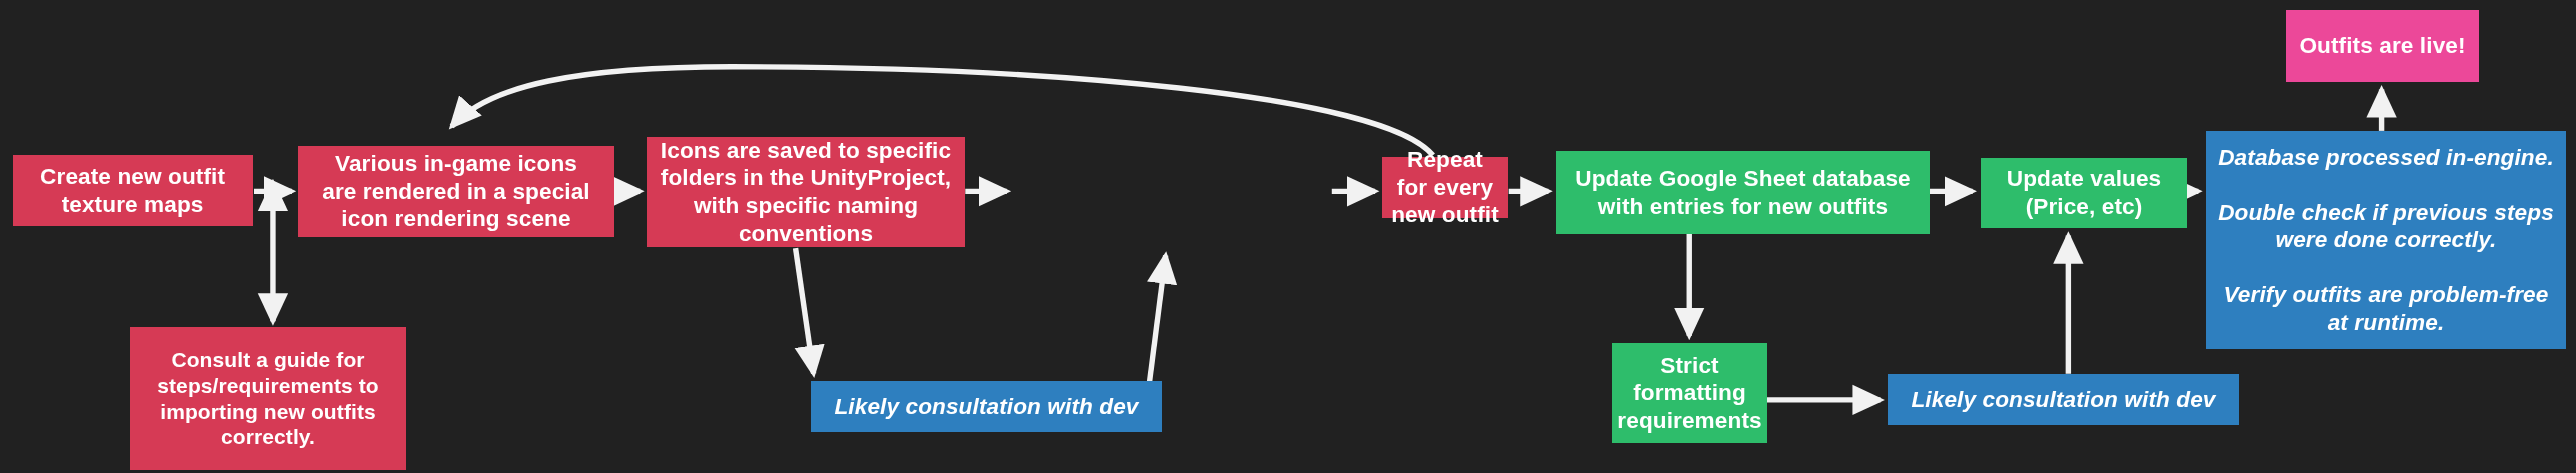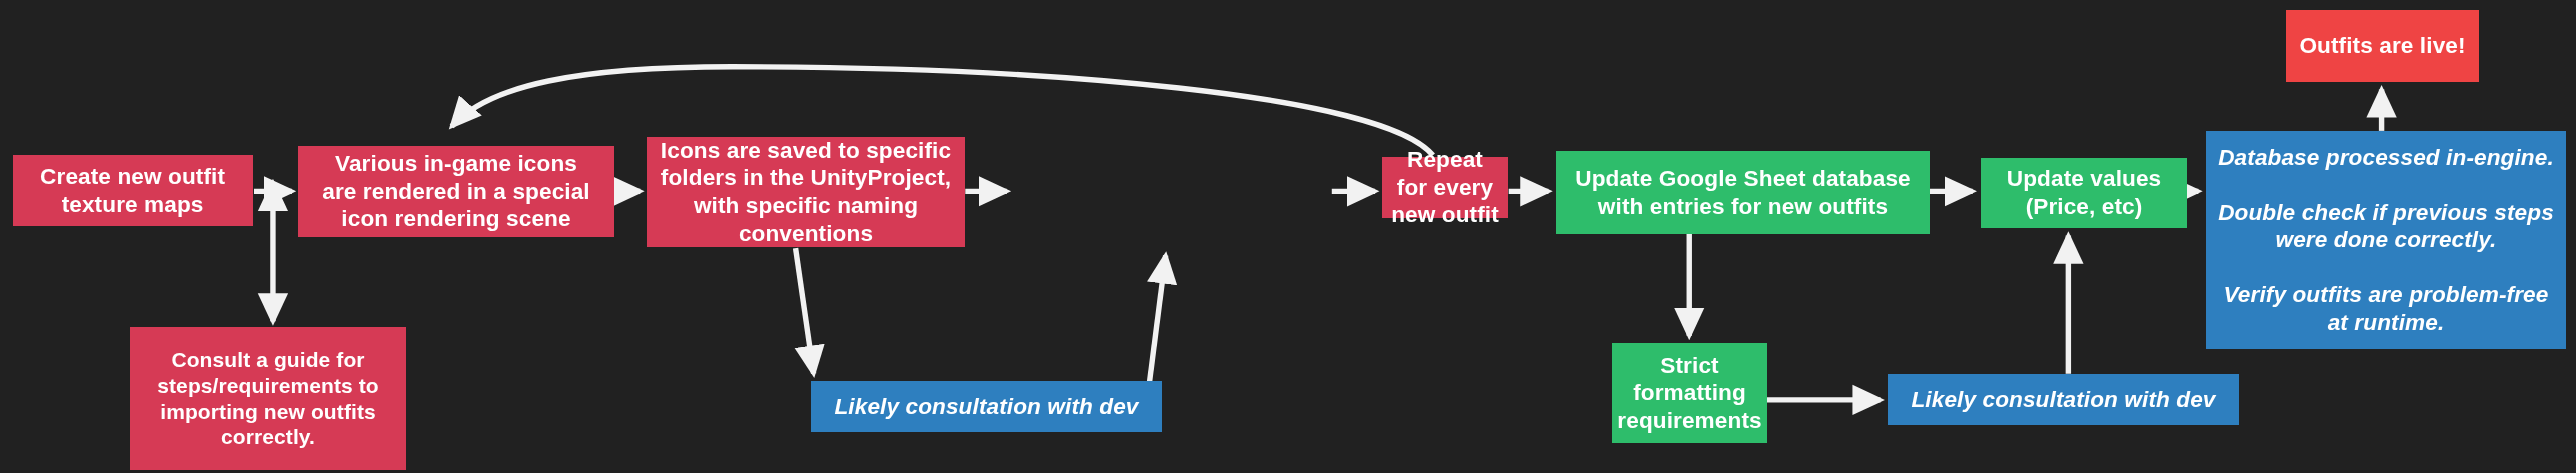--- a/index.html
+++ b/index.html
@@ -35,21 +35,21 @@
     color: #ffffff;
     font-weight: 700;
     line-height: 1.22;
     padding: 5.4px 9px;
     white-space: pre-line;
     letter-spacing: 0.1px;
   }
   .n-red   { background: #d63a55; }
   .n-green { background: #2ebd6b; }
   .n-blue  { background: #2e7fbf; font-style: italic; }
-  .n-gray  { background: #ef4444; }
+  .n-gray  { background: #ec4899; }
 </style>
 </head>
 <body>
 
 <div id="canvas">
 
   <svg class="edges" viewBox="0 0 2851 524" xmlns="http://www.w3.org/2000/svg">
     <defs>
       <marker id="ah" markerWidth="7" markerHeight="7" refX="5.2" refY="3.2" orient="auto" markerUnits="strokeWidth">
         <path d="M0,0.4 L6,3.2 L0,6 z" fill="#f2f2f2"></path>

